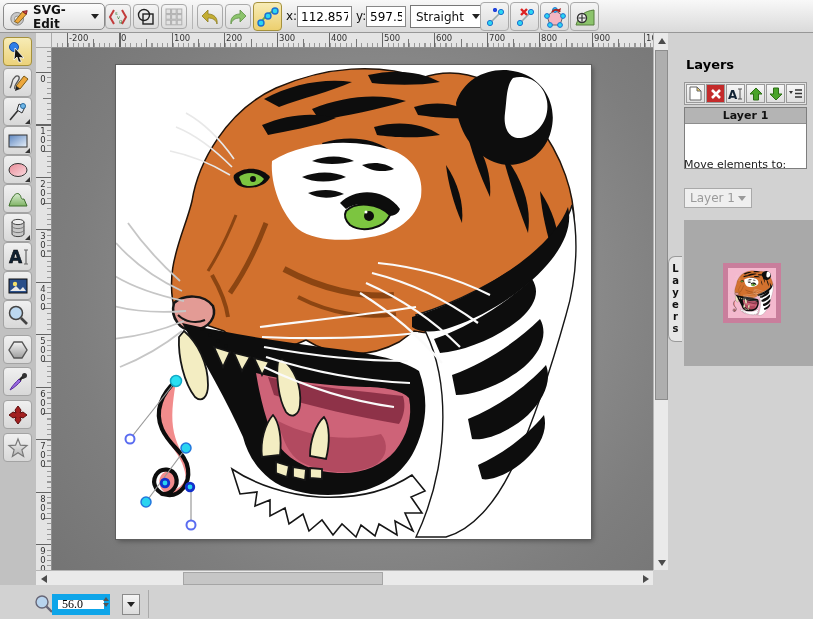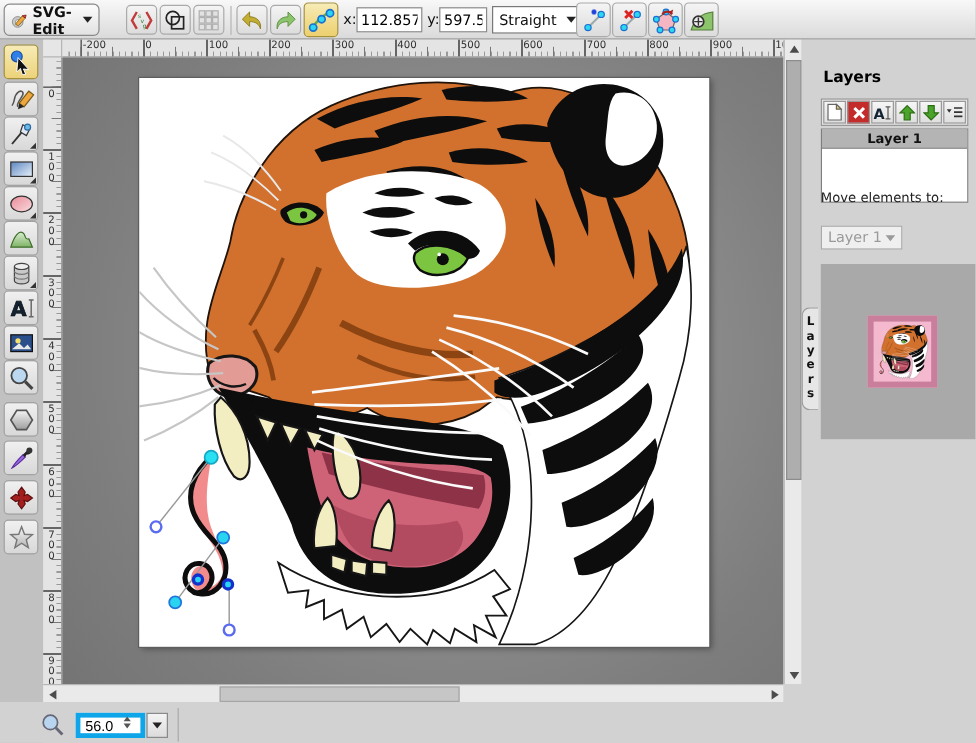--- a/index.html
+++ b/index.html
@@ -3,21 +3,21 @@
 <meta charset="utf-8">
 <style>
   * { margin:0; padding:0; box-sizing:border-box; }
   html,body { width:813px; height:619px; overflow:hidden; }
   body { font-family:"DejaVu Sans","Liberation Sans",sans-serif; background:#d2d2d2; position:relative; font-size:12px; color:#111; }
   #app { position:absolute; inset:0; width:813px; height:619px; }
 
   
   .top-toolbar { position:absolute; left:0; top:0; width:813px; height:33px;
     background:linear-gradient(#f8f8f8,#dadada); border-bottom:1px solid #979797; }
-  .menu-btn { position:absolute; left:3px; top:3px; width:80px; height:27px; border:1px solid #8a8a8a; border-radius:5px;
+  .menu-btn { position:absolute; left:3px; top:3px; width:102px; height:27px; border:1px solid #8a8a8a; border-radius:5px;
     background:linear-gradient(#fcfcfc,#e2e2e2); display:flex; align-items:center; gap:4px; padding:0 5px; cursor:pointer; }
   .menu-btn .lbl { font-weight:bold; font-size:12px; }
   .caret { width:0; height:0; border-left:4px solid transparent; border-right:4px solid transparent; border-top:5px solid #222; display:inline-block; }
   .tbtn { position:absolute; top:4px; width:26px; height:25px; border:1px solid #aaa; border-radius:4px;
     background:linear-gradient(#f4f4f4,#dcdcdc); display:flex; align-items:center; justify-content:center; cursor:pointer; }
   .tbtn.big { top:2px; width:29px; height:29px; }
   .tbtn.active { background:linear-gradient(#f7ecb6,#eccf6e); border-color:#a5913c; }
   .coord-lbl { position:absolute; top:9px; font-size:12px; color:#111; }
   .coord-input { position:absolute; top:6px; height:21px; border:1px solid #888; background:#fff; font-size:12px; padding:0 3px;
     font-family:"DejaVu Sans","Liberation Sans",sans-serif; }
@@ -83,22 +83,22 @@
   .layer-list .hdr { height:16px; background:#b4b4b4; border-bottom:1px solid #8e8e8e; font-size:11px; font-weight:bold; text-align:center; line-height:16px; cursor:pointer; }
   .move-label { position:absolute; left:16px; top:125px; font-size:11px; color:#222; }
   .move-select { position:absolute; left:16px; top:155px; width:68px; height:20px; border:1px solid #a9a9a9; background:#efefef; color:#9a9a9a;
     display:flex; align-items:center; justify-content:space-between; padding:0 5px; font-size:12px; }
   .move-select .caret { border-top-color:#9a9a9a; }
   .thumb-block { position:absolute; left:16px; top:187px; width:129px; height:146px; background:#a9a9a9; }
   .mini-thumb { position:absolute; left:39px; top:43px; width:58px; height:60px; background:#f4b9ce; border:5px solid #c97e9c; overflow:hidden; cursor:pointer; }
 
   
   .bottom-bar { position:absolute; left:0; top:585px; width:813px; height:34px; background:#d2d2d2; }
-  .zoom-input { position:absolute; left:63px; top:9px; width:58px; height:21px; border:4px solid #0ea5e9; background:#fff; font-size:12px; padding:0 14px 0 4px;
-    font-family:Liberation Sans, sans-serif; }
+  .zoom-input { position:absolute; left:52px; top:9px; width:58px; height:21px; border:6px solid #0ea5e9; background:#fff; font-size:12px; padding:0 14px 0 4px;
+    font-family:Liberation Serif, serif; }
   .spinner { position:absolute; left:103px; top:12px; display:flex; flex-direction:column; gap:2px; cursor:pointer; }
   .spinner i { display:block; width:0; height:0; border-left:3.5px solid transparent; border-right:3.5px solid transparent; }
   .spinner .up { border-bottom:4px solid #555; } .spinner .dn { border-top:4px solid #555; }
   .zoom-dd { position:absolute; left:122px; top:9px; width:18px; height:21px; border:1px solid #8a8a8a; background:linear-gradient(#f4f4f4,#dcdcdc);
     display:flex; align-items:center; justify-content:center; cursor:pointer; }
   .bb-sep { position:absolute; left:148px; top:5px; width:1px; height:28px; background:#aaa; }
 
   .sep { position:absolute; top:5px; width:1px; height:24px; background:#b5b5b5; }
 </style>
 </head>

